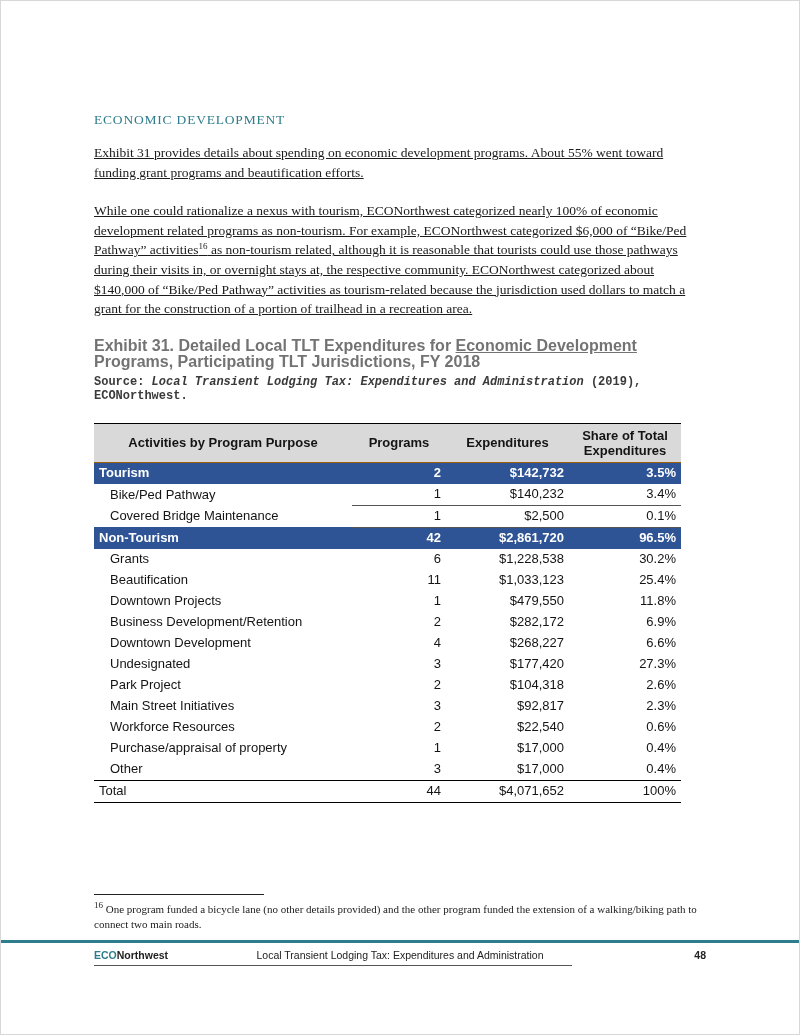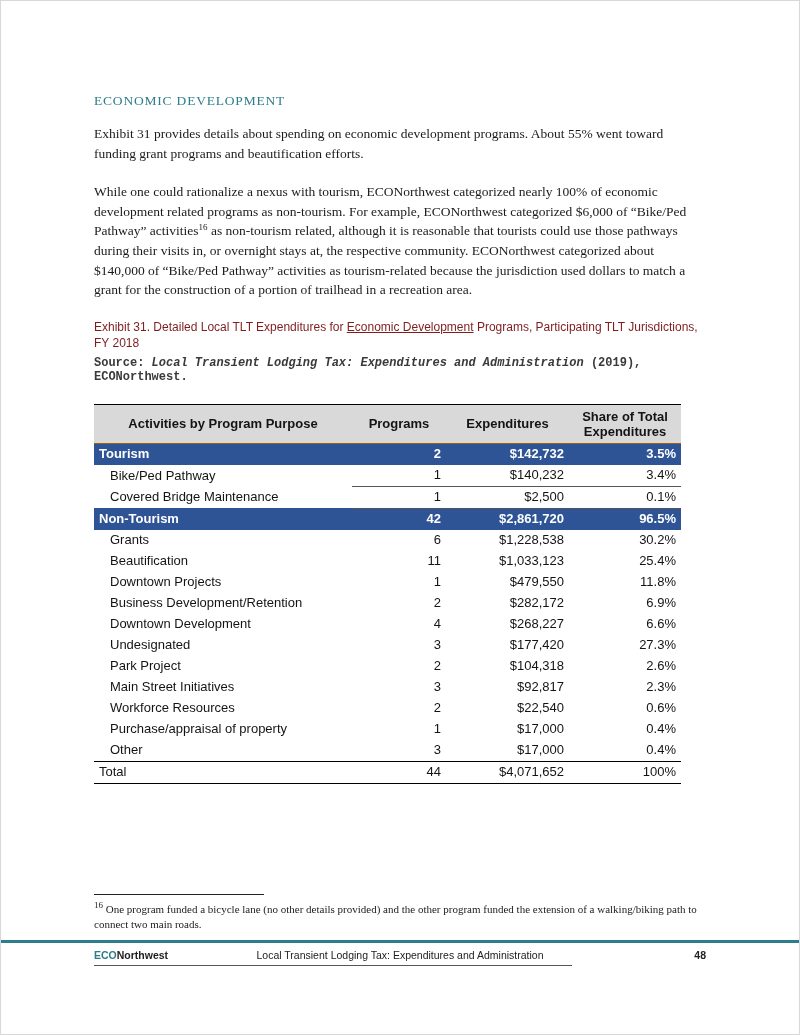--- a/index.html
+++ b/index.html
@@ -1,32 +1,32 @@
 <!DOCTYPE html>
 <html style="--accent-teal: #2e7d8c; --section-blue: #2e5496; --header-gray: #d9d9d9;"><head>
 <meta charset="utf-8">
 <style>
   html, body { margin: 0; padding: 0; background: #9a9a9a; }
   .page {
     width: 800px; height: 1035px; background: #ffffff; position: relative;
     box-sizing: border-box; border: 1px solid #d8d8d8; overflow: hidden;
     font-family: "Liberation Serif", serif; color: #1b1b1b; margin: 0 auto;
   }
-  .content { padding: 92px 93px 0 93px; }
+  .content { padding: 92px 93px 0 93px; margin-top: 19px; }
 
   .section-heading {
     font-size: 13.5px; font-weight: normal; letter-spacing: 0.8px;
     color: var(--accent-teal, #2e7d8c); margin: 0 0 15px 0;
   }
-  .body-para { font-size: 13.5px; line-height: 19.6px; margin: 0 0 19px 0; }
+  .body-para { font-size: 13.5px; line-height: 19.6px; margin: 0 0 19px 0; text-decoration: underline; }
   sup { font-size: 9px; vertical-align: super; line-height: 0; }
 
   .exhibit-title {
-    font-family: "Liberation Sans", sans-serif; font-size: 12px; font-weight: normal;
-    line-height: 16px; color: #7f1d1d; margin: 17px 0 5px 0;
+    font-family: "Liberation Sans", sans-serif; font-size: 16px; font-weight: bold;
+    line-height: 16px; color: #737373; margin: 17px 0 5px 0;
   }
   .exhibit-title .u { text-decoration: underline; }
   .exhibit-source {
     font-family: Liberation Mono, monospace; font-size: 12px; font-weight: bold;
     color: #3a3a3a; margin: 0 0 20px 0;
   }
   .exhibit-source .it { font-style: italic; }
 
   table.exhibit {
     border-collapse: collapse; table-layout: fixed; width: 587px;

